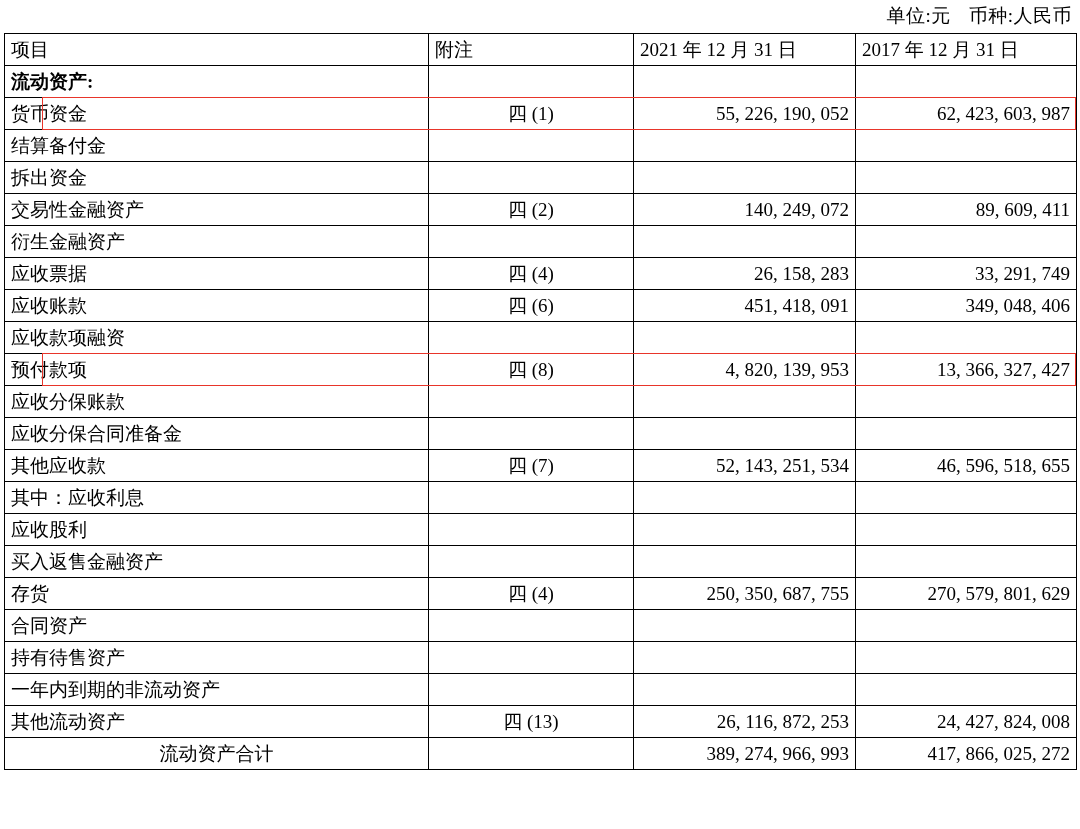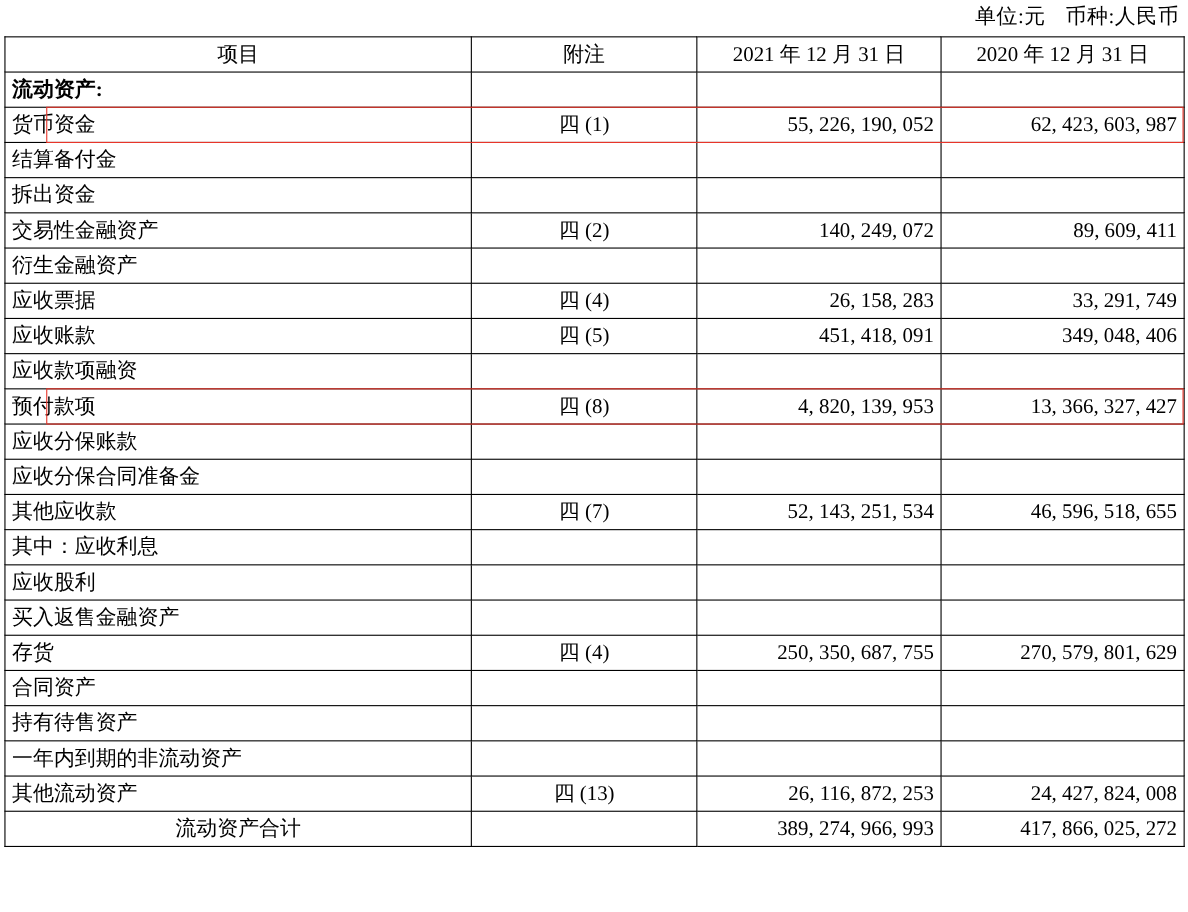--- a/index.html
+++ b/index.html
@@ -49,21 +49,20 @@
     box-sizing: border-box;
     overflow: hidden;
     white-space: nowrap;
   }
   col.c-item { width: 424px; }
   col.c-note { width: 205px; }
   col.c-y1  { width: 222px; }
   col.c-y2  { width: 221px; }
 
   thead td {
-    text-align: center;
     height: 34px;
   }
   .item      { text-align: left; }
   .note      { text-align: center; }
   .amount    { text-align: right; padding-right: 10px; }
 
   .indent-0 { padding-left: 6px; margin-left: 36px; }
   .indent-1 { padding-left: 30px; }
   .indent-2 { padding-left: 56px; text-align: center; }
   .indent-3 { padding-left: 84px; }
@@ -92,21 +91,21 @@
       <col class="c-item">
       <col class="c-note">
       <col class="c-y1">
       <col class="c-y2">
     </colgroup>
     <thead>
       <tr>
         <td>项目</td>
         <td>附注</td>
         <td>2021 年 12 月 31 日</td>
-        <td>2020 年 12 月 31 日</td>
+        <td>2017 年 12 月 31 日</td>
       </tr>
     </thead>
     <tbody>
         <tr>
           <td class="item indent-0" style="font-weight: bold;">流动资产:</td>
           <td class="note"></td>
           <td class="amount"></td>
           <td class="amount"></td>
         </tr>
         <tr>
@@ -140,21 +139,21 @@
           <td class="amount"></td>
         </tr>
         <tr>
           <td class="item indent-1">应收票据</td>
           <td class="note">四 (4)</td>
           <td class="amount">26, 158, 283</td>
           <td class="amount">33, 291, 749</td>
         </tr>
         <tr>
           <td class="item indent-1">应收账款</td>
-          <td class="note">四 (5)</td>
+          <td class="note">四 (6)</td>
           <td class="amount">451, 418, 091</td>
           <td class="amount">349, 048, 406</td>
         </tr>
         <tr>
           <td class="item indent-1">应收款项融资</td>
           <td class="note"></td>
           <td class="amount"></td>
           <td class="amount"></td>
         </tr>
         <tr>

